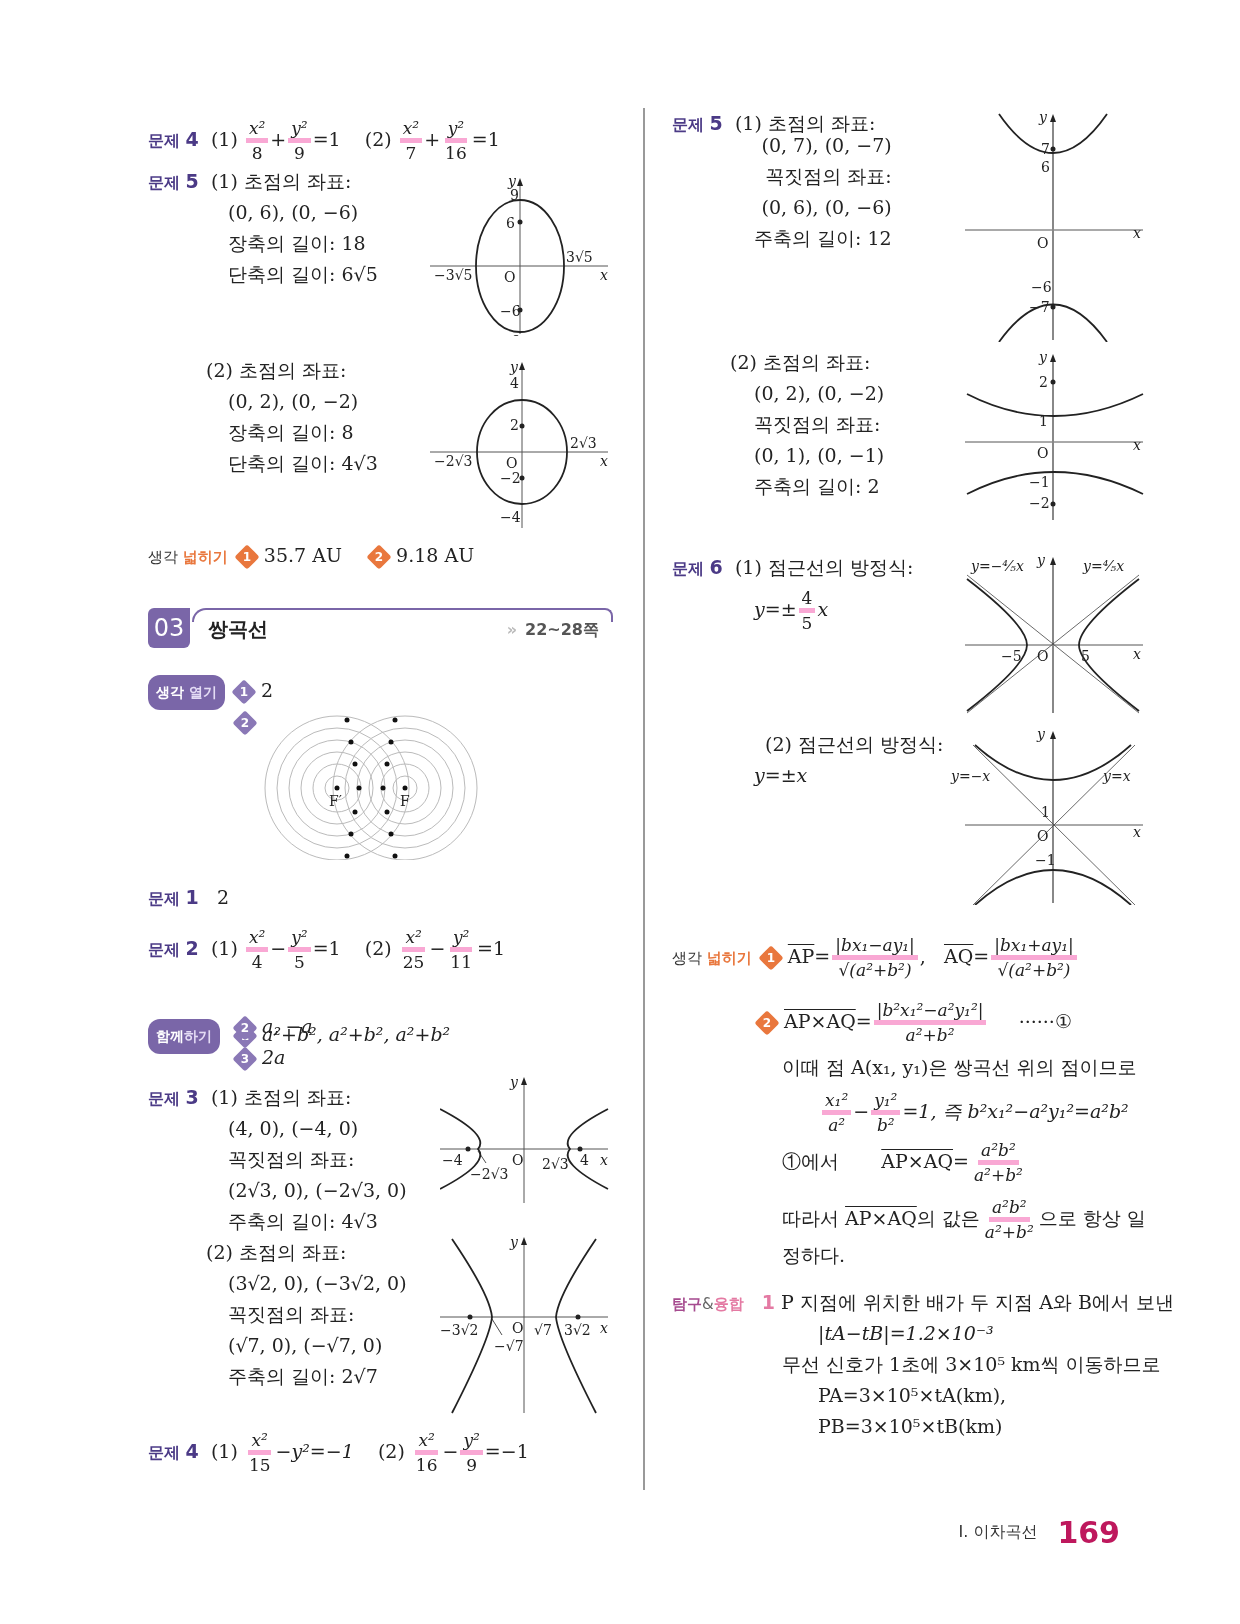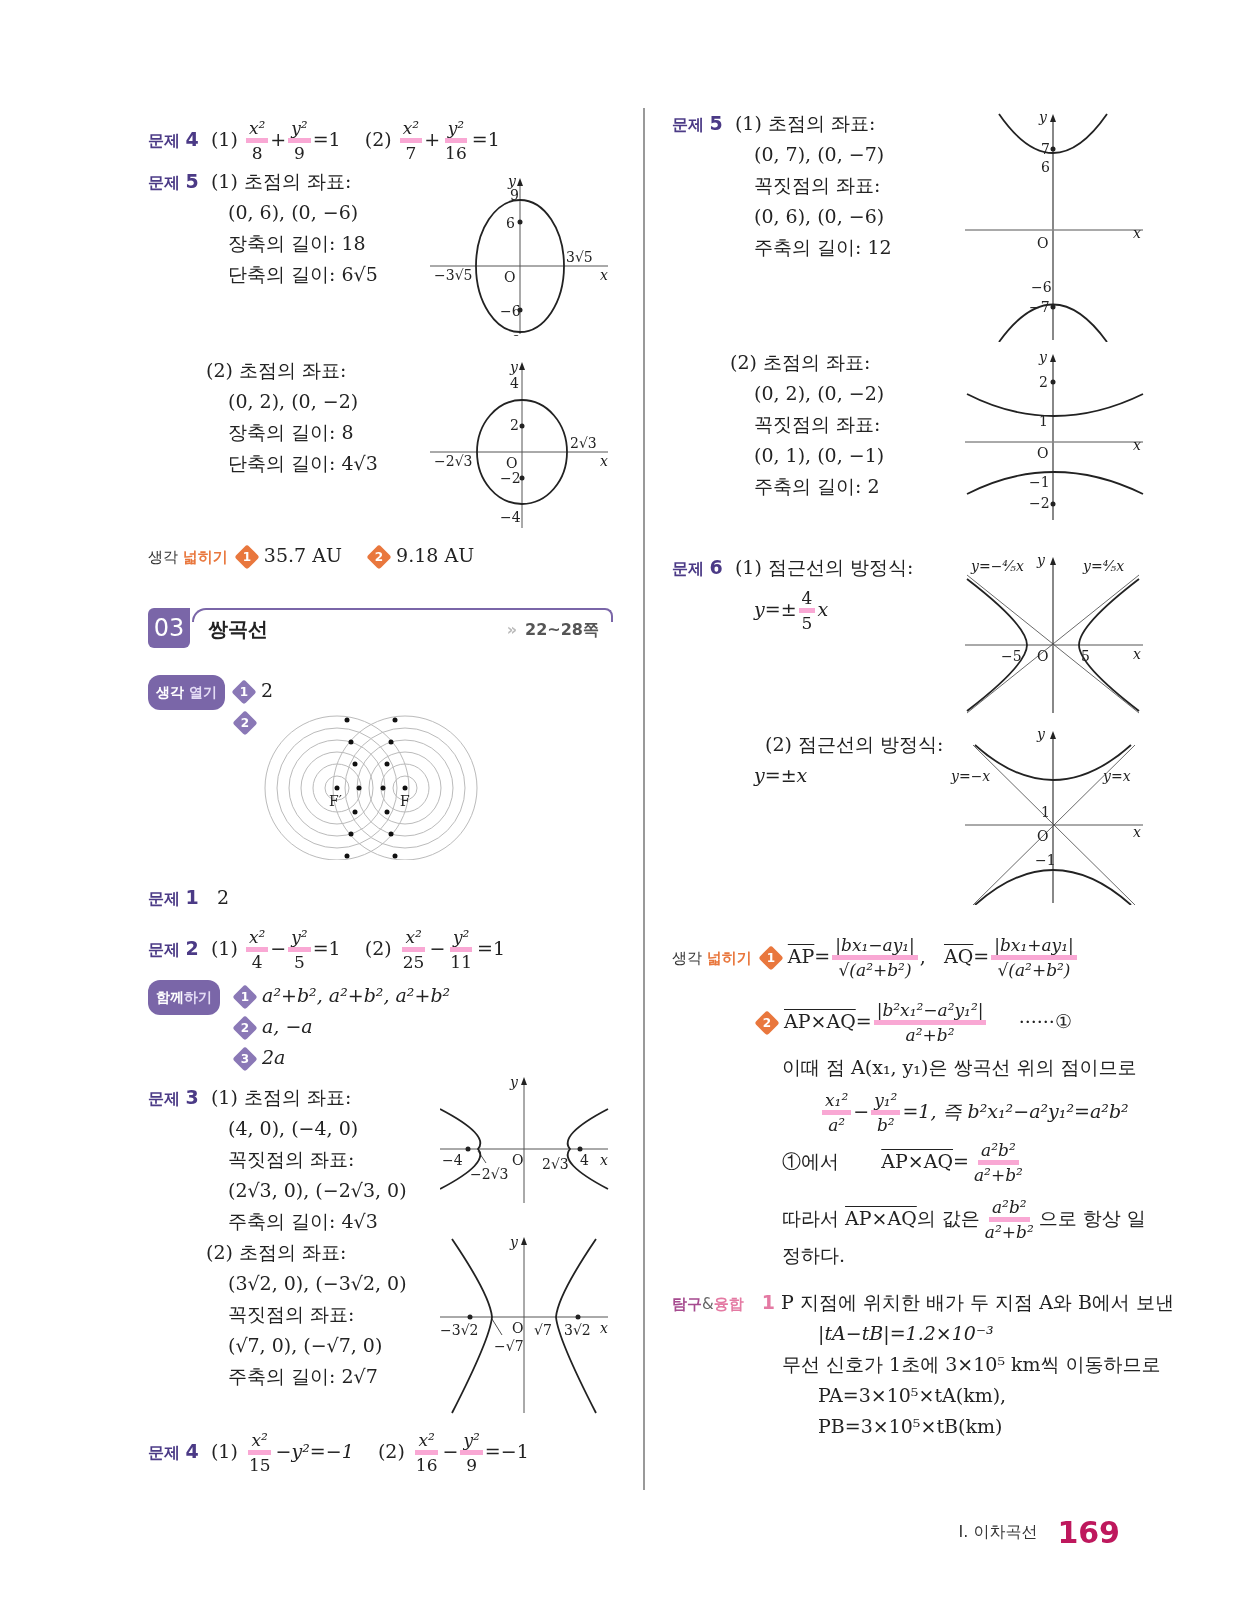--- a/index.html
+++ b/index.html
@@ -191,21 +191,21 @@
   &nbsp;&nbsp;&nbsp;<span>(2)</span>
   <span class="frac math">
       <span class="n">x²</span>
       <span class="d num">25</span>
     </span><span>−</span><span class="frac math">
       <span class="n">y²</span>
       <span class="d num">11</span>
     </span><span>=1</span>
 </div>
 
-<div class="abs t" style="left:148px;top:980px;">
+<div class="abs t" style="left:148px;top:1019px;">
   <span class="pill"><span>함께</span><span class="hl">하기</span></span>
   &nbsp;<span class="dia purple"><span>1</span></span><span class="math">a²+b², a²+b², a²+b²</span>
 </div>
 <div class="abs t" style="left:232px;top:1011px;"><span class="dia purple"><span>2</span></span><span class="math">a, −a</span></div>
 <div class="abs t" style="left:232px;top:1042px;"><span class="dia purple"><span>3</span></span><span class="math">2a</span></div>
 
 <div class="abs t" style="left:148px;top:1082px;">
   <span class="label"><span>문제</span> <b>3</b></span>
   &nbsp;<span>(1)</span> <span>초점의 좌표:</span>
 </div>
@@ -278,21 +278,21 @@
       <span class="d num">9</span>
     </span><span>=−1</span>
 </div>
 
 <div class="divider"></div>
 
 <div class="abs t" style="left:672px;top:108px;">
   <span class="label"><span>문제</span> <b>5</b></span>
   &nbsp;<span>(1)</span> <span>초점의 좌표:</span>
 </div>
-<div class="abs t" style="left:754px;top:139px;">
+<div class="abs t" style="left:754px;top:130px;text-align:right;">
   <div>(0, 7), (0, −7)</div>
   <div>꼭짓점의 좌표:</div>
   <div>(0, 6), (0, −6)</div>
   <div>주축의 길이: 12</div>
 </div>
 
 <svg class="abs" style="left:965px;top:112px;" width="180" height="230">
   <line x1="0" y1="118" x2="178" y2="118" stroke="#555" stroke-width="1"></line>
   <line x1="88" y1="228" x2="88" y2="6" stroke="#888" stroke-width="2"></line>
   <polygon points="88,2 85,10 91,10" fill="#222"></polygon>

